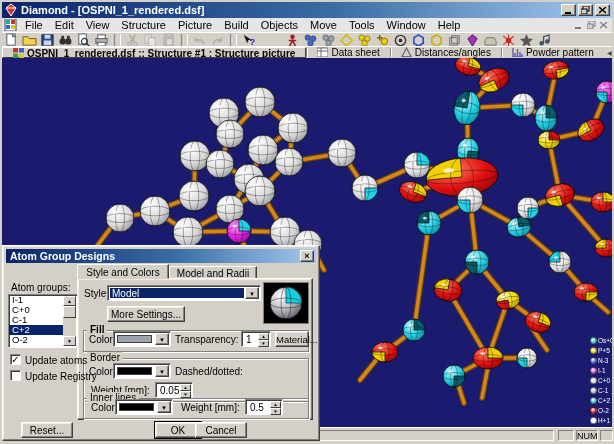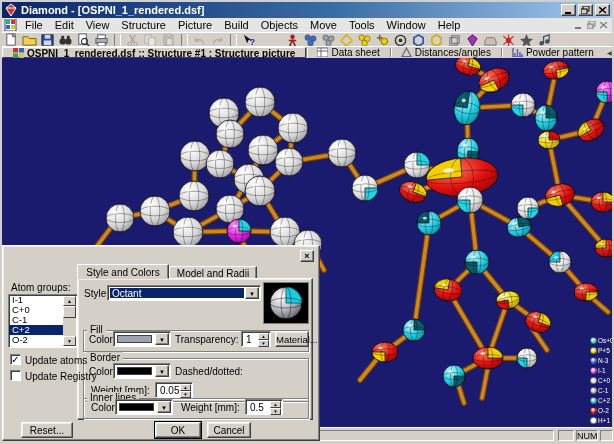--- a/index.html
+++ b/index.html
@@ -919,20 +919,21 @@
   </div>
 
   <div class="statusbar">
     <span class="spanel" style="left:2px;width:550px;"></span>
     <span class="spanel" style="left:556px;width:16px;"></span>
     <span class="spanel" style="left:574px;width:22px;">NUM</span>
     <span class="spanel" style="left:598px;width:13px;"></span>
   </div>
 
   <div class="dialog">
+    <div class="dtitle">Atom Group Designs</div>
     <div class="dclose">×</div>
 
     <div class="dtab inactive" style="left:166px;width:88px;">Model and Radii</div>
     <div class="dtab" style="left:74px;top:18px;width:92px;">Style and Colors</div>
     <div class="dpage"></div>
 
     <span class="dlabel" style="left:8px;top:36px;">Atom groups:</span>
     <div class="listbox" style="left:5px;top:48px;width:70px;height:54px;">
       <div id="ag-items">
           <div class="lbitem">I-1</div>
@@ -948,41 +949,42 @@
       </div>
     </div>
 
     <div class="checkbox" style="left:7px;top:108px;"><span id="cb-atoms">✓</span></div>
     <span class="dlabel" style="left:22px;top:109px;">Update atoms</span>
     <div class="checkbox" style="left:7px;top:124px;"><span id="cb-registry"></span></div>
     <span class="dlabel" style="left:22px;top:125px;">Update Registry</span>
 
     <span class="dlabel" style="left:81px;top:42px;">Style:</span>
     <div class="sunken combo" style="left:104px;top:39px;width:154px;height:16px;">
-      <span class="cval" style="background:#0a246a;color:#fff;">Octant</span>
+      <span class="cval" style="background:#0a246a;color:#fff;">Model</span>
       <span class="cbtn">▼</span>
     </div>
     <div style="position:absolute;left:260px;top:36px;width:46px;height:42px;background:#000;z-index:4;border:1px solid #808080;">
       <svg width="44" height="40" viewBox="0 0 44 40">
         <defs>
             <radialGradient id="pg" cx="35%" cy="30%" r="85%">
               <stop offset="0" stop-color="#ffffff"></stop>
               <stop offset=".5" stop-color="#b8b8c0"></stop>
               <stop offset="1" stop-color="#4a4a55"></stop>
             </radialGradient>
           </defs>
         <circle cx="22" cy="20" r="16" fill="url(#pg)" stroke="#111"></circle>
         <path d="M22 20L38 20A16 16 0 0 0 22 4Z" fill="#18cfe2" stroke="#0a4a55" stroke-width=".8"></path>
         <ellipse cx="22" cy="20" rx="16" ry="5" fill="none" stroke="rgba(0,0,0,.6)" stroke-width=".7"></ellipse>
         <ellipse cx="22" cy="20" rx="5" ry="16" fill="none" stroke="rgba(0,0,0,.6)" stroke-width=".7"></ellipse>
       </svg>
     </div>
+    <div class="btn3d" style="left:104px;top:60px;width:78px;height:16px;line-height:15px;">More Settings...</div>
 
     <div class="groupbox" style="left:80px;top:84px;width:226px;height:22px;"></div>
-    <span class="grouplab" style="left:84px;top:78px;">Fill</span>
+    <span class="grouplab" style="left:84px;top:78px;font-weight:bold;">Fill</span>
     <span class="dlabel" style="left:86px;top:88px;">Color:</span>
     <div class="sunken combo" style="left:110px;top:85px;width:58px;height:16px;">
       <span class="swatch" id="fill-swatch" style="background: rgb(158, 164, 173);"></span>
       <span class="cbtn">▼</span>
     </div>
     <span class="dlabel" style="left:172px;top:88px;">Transparency:</span>
     <div class="sunken spin" style="left:238px;top:85px;width:30px;height:16px;">
       <span class="sval">1</span>
       <span class="sbtns">
           <div>▲</div>
@@ -1019,16 +1021,16 @@
     <div class="sunken spin" style="left:242px;top:153px;width:38px;height:16px;">
       <span class="sval">0.5</span>
       <span class="sbtns">
           <div>▲</div>
           <div>▼</div>
         </span>
     </div>
 
     <div class="btn3d" style="left:18px;top:176px;width:52px;height:16px;line-height:15px;">Reset...</div>
     <div class="btn3d default" style="left:152px;top:176px;width:46px;height:16px;line-height:15px;">OK</div>
-    <div class="btn3d" style="left:204px;top:176px;width:44px;height:16px;line-height:15px;">Cancel</div>
+    <div class="btn3d" style="left:192px;top:176px;width:52px;height:16px;line-height:15px;">Cancel</div>
   </div>
 
 </div>
 
 </body></html>

